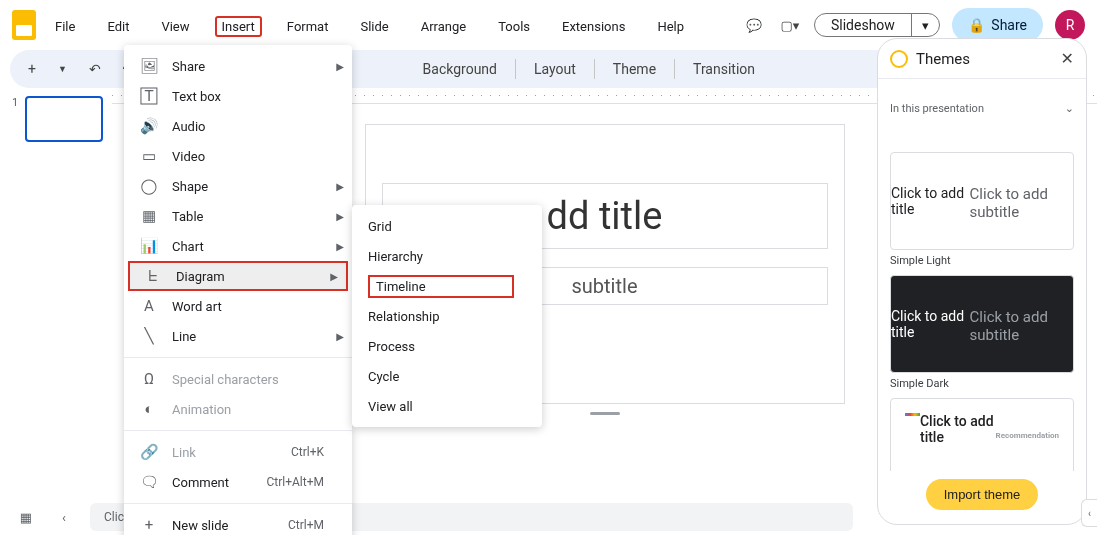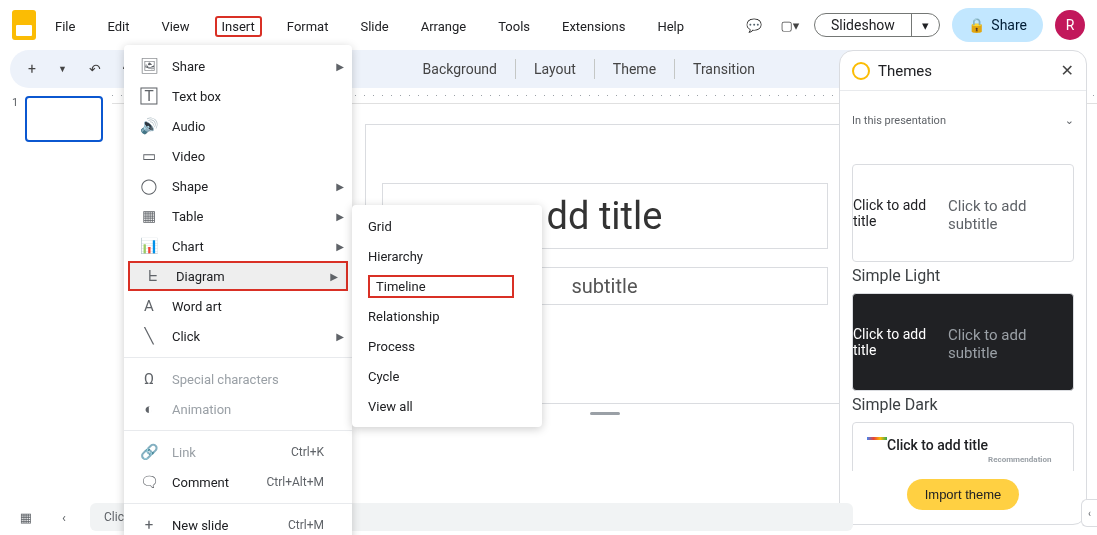--- a/index.html
+++ b/index.html
@@ -52,35 +52,35 @@
 .menu .row .lbl { flex:1; }
 .menu .row .sc { color:#5f6368; font-size:12px; }
 .menu .row .arrow { position:absolute; right:8px; font-size:10px; color:#5f6368; }
 .menu hr { border:none; border-top:1px solid #e8eaed; margin:6px 0; }
 .red-box { border:2px solid #d93025; }
 #insert-menu .row.highlighted { padding-left:14px; padding-right:26px; }
 #insert-menu { left:124px; top:45px; width:228px; }
 #diagram-sub { left:352px; top:205px; width:190px; }
 
 
-.right-panel { position:absolute; right:10px; top:50px; bottom:10px; width:248px; background:#fff; border:1px solid #dadce0; border-radius:14px; display:flex; flex-direction:column; }
+.right-panel { position:absolute; right:10px; top:38px; bottom:10px; width:210px; background:#fff; border:1px solid #dadce0; border-radius:20px; display:flex; flex-direction:column; }
 .rp-head { display:flex; align-items:center; padding:10px 12px; gap:8px; }
 .palette-ic { width:18px; height:18px; border-radius:50%; border:2px solid #fbbc04; position:relative; }
 .rp-head .title { font-size:15px; flex:1; }
 .rp-head .close { font-size:16px; color:#444; cursor:pointer; }
 .rp-sub { display:flex; justify-content:space-between; padding:23px 12px; font-size:11px; color:#5f6368; border-top:1px solid #e8eaed; cursor:pointer; }
 .themes-list { flex:1; overflow:auto; padding: 6px 12px; }
 .theme-card { border:1px solid #dadce0; border-radius:4px; height:98px; margin:8px 0 4px 0; display:flex; align-items:center; justify-content:center; font-size:14px; }
 .theme-card.dark { background:#202124; color:#fff; }
 .theme-card .sub { font-size:15px; color:#5f6368; margin-top:4px; }
 .theme-card.dark .sub { color:#9aa0a6; }
 .theme-card.streamline { align-items:flex-start; padding:14px; justify-content:flex-start; }
 .theme-card.streamline .bar { width:20px; height:3px; background:linear-gradient(90deg,#4285f4,#ea4335,#fbbc04,#34a853); margin-bottom:8px; }
 .theme-card.streamline .sub2 { font-size:8px; color:#9aa0a6; margin-top:18px;font-weight:bold; }
-.theme-name { font-size:16px; color:#3c4043; margin-bottom:6px; }
+.theme-name { font-size:11px; color:#3c4043; margin-bottom:6px; }
 .import-btn { background:#ffd042; border:none; border-radius:18px; padding:8px 18px; font-size:13px; align-self:center; margin:8px 0 14px 0; cursor:pointer; color:#202124; }
 
 
 .bottom { position:absolute; left:0; right:230px; bottom:0; height:36px; display:flex; align-items:center; padding:0 14px; gap:14px; }
 .bottom .iconbtn { color:#5f6368; }
 .notes-bar { flex:1; background:#f1f3f4; border-radius:6px; height:28px; display:flex; align-items:center; padding:0 14px; color:#5f6368; font-size:12px; }
 
 .side-tab { position:absolute; right:0; bottom:8px; width:16px; height:28px; background:#fff; border:1px solid #dadce0; border-right:none; border-radius:6px 0 0 6px; display:flex; align-items:center; justify-content:center; font-size:10px; color:#5f6368; }
 </style>
 </head>
@@ -187,21 +187,21 @@
       <span class="ic">ᖶ</span>
       <span class="lbl">Diagram</span>
       <span class="arrow">▶</span>
     </div>
   <div class="row">
       <span class="ic">A</span>
       <span class="lbl">Word art</span>
     </div>
   <div class="row">
       <span class="ic">╲</span>
-      <span class="lbl">Click</span>
+      <span class="lbl">Line</span>
       <span class="arrow">▶</span>
     </div>
   <hr>
   <div class="row disabled">
       <span class="ic">Ω</span>
       <span class="lbl">Special characters</span>
     </div>
   <div class="row disabled">
       <span class="ic">◐</span>
       <span class="lbl">Animation</span>

